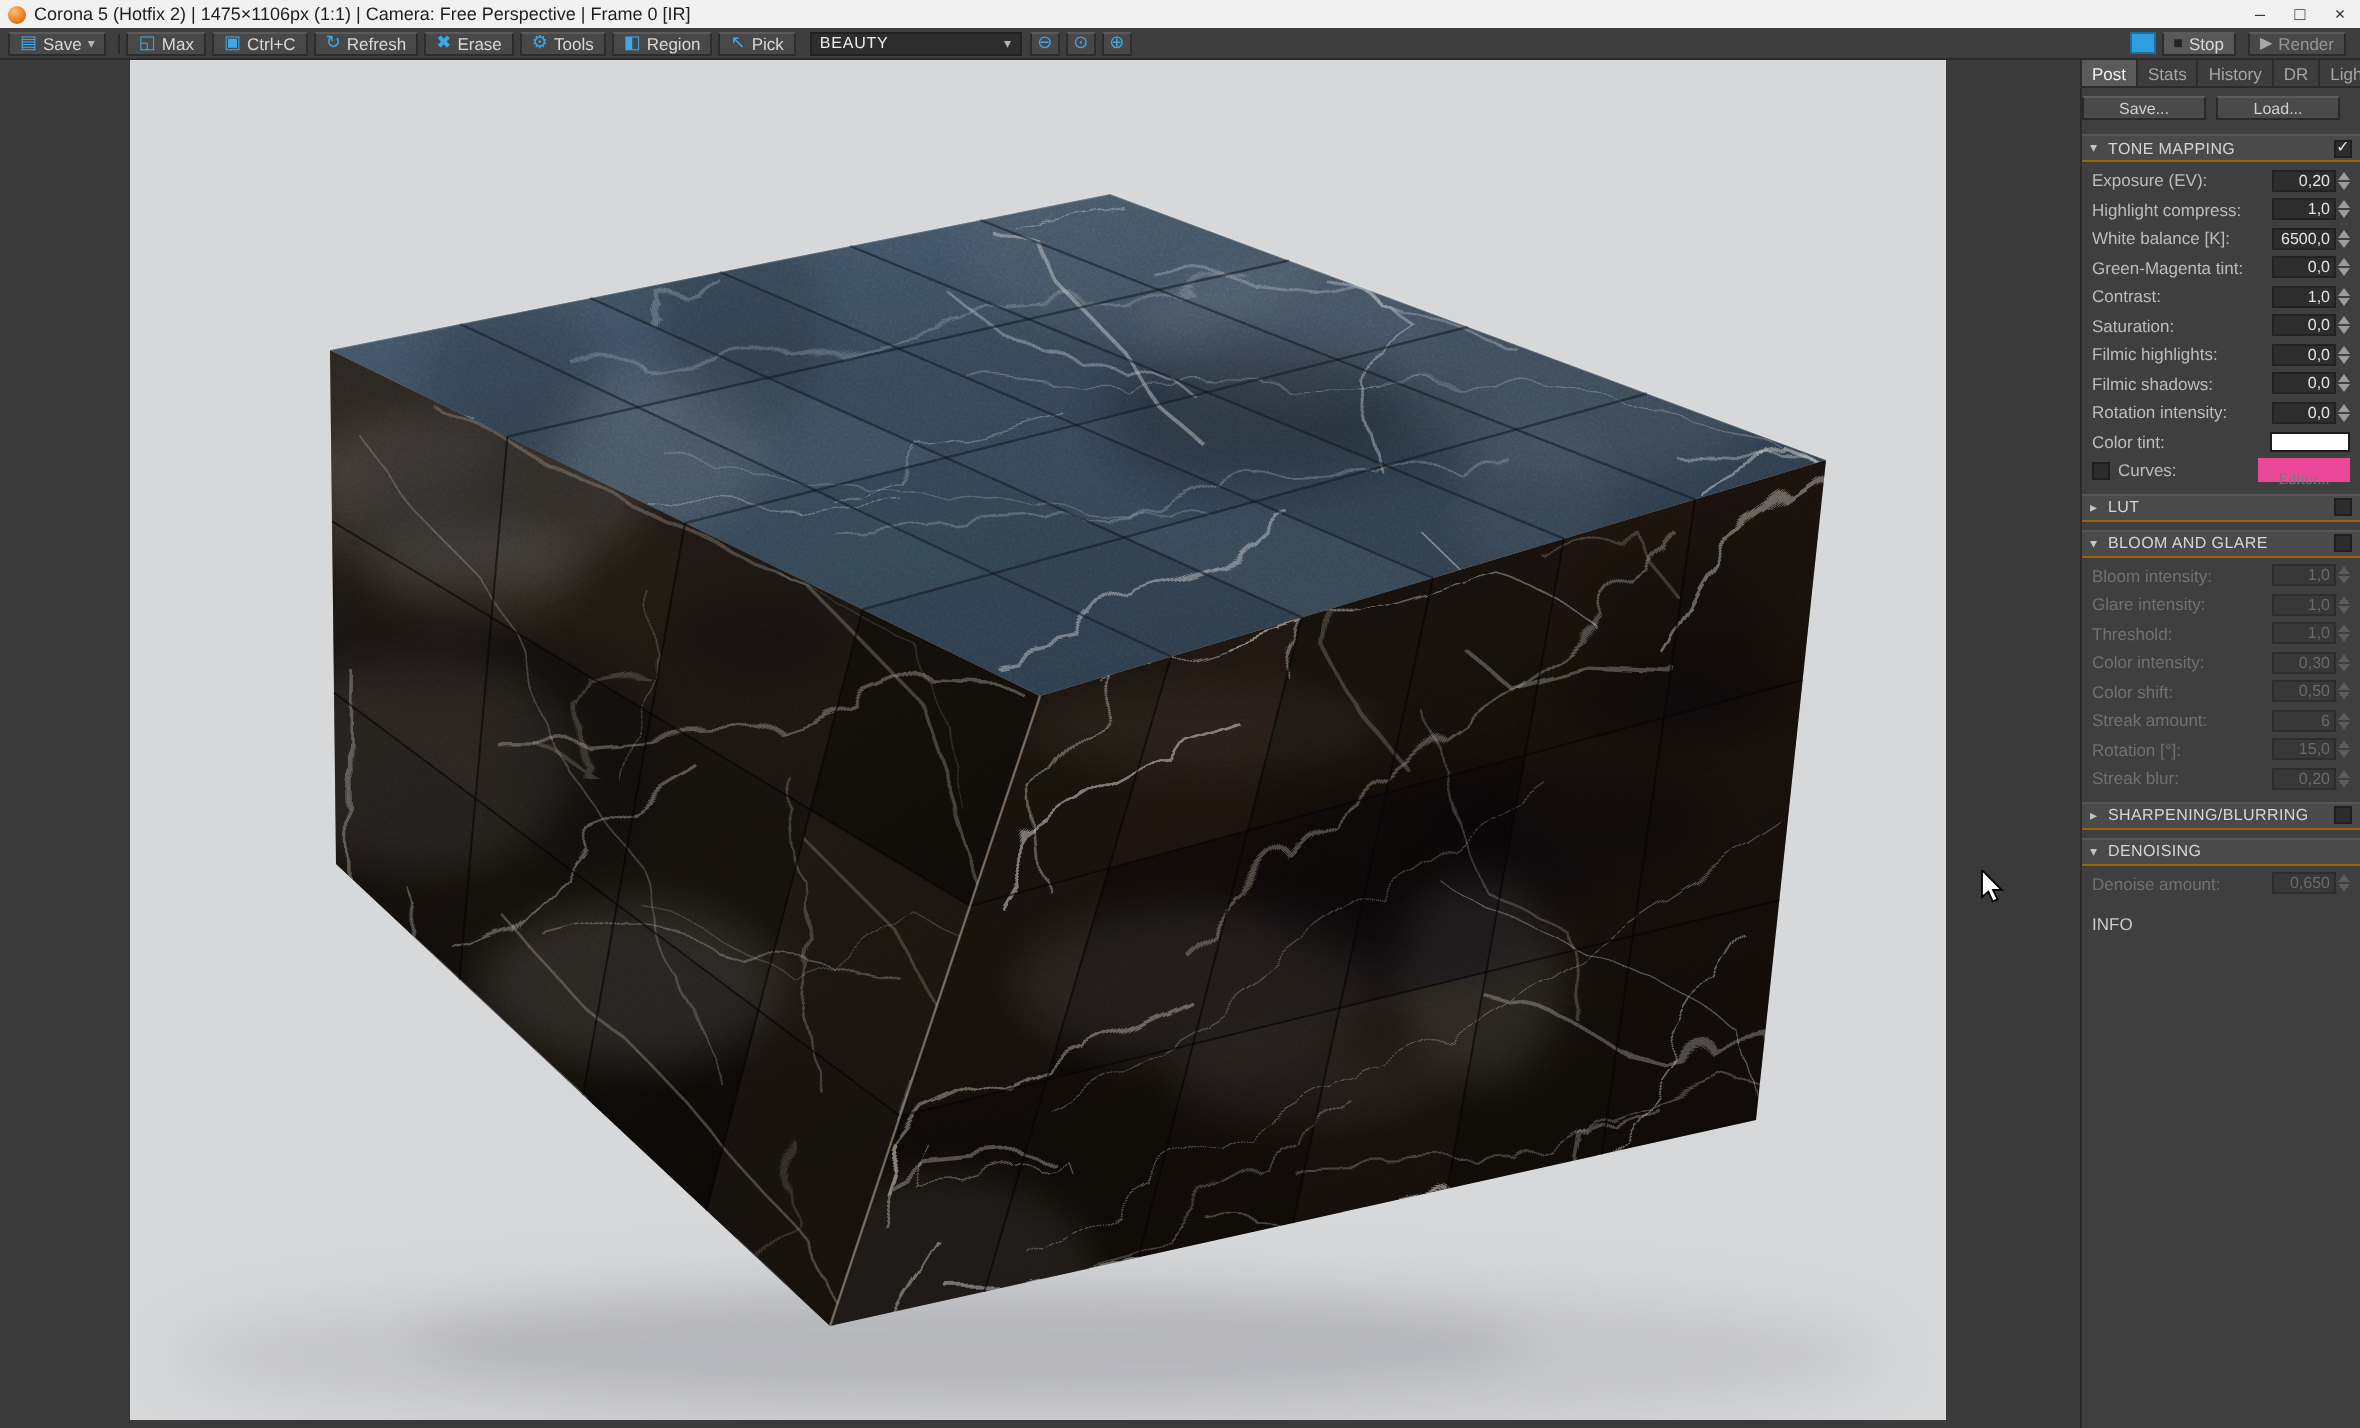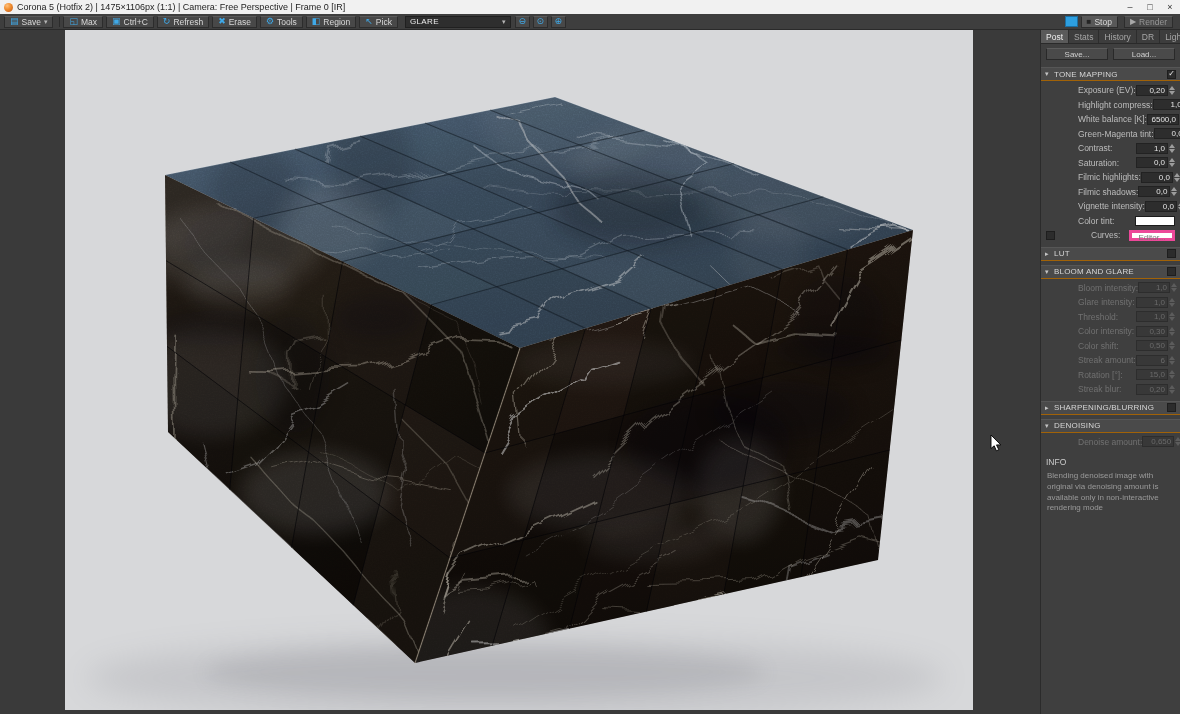--- a/index.html
+++ b/index.html
@@ -41,51 +41,51 @@
   #render-svg{position:absolute;left:0;top:0;width:100%;height:100%;display:block;}
   #cursor{position:absolute;left:990px;top:435px;width:16px;height:18px;z-index:7;}
 
   
   #panel{position:absolute;left:1040px;top:30px;width:140px;height:684px;background:#3f3f3f;
     border-left:1px solid #2b2b2b;font-size:8.5px;color:#bdbdbd;}
   #tabs{display:flex;height:14px;background:#363636;border-bottom:1px solid #2a2a2a;}
   .tab{padding:0 5px;display:flex;align-items:center;color:#a6a6a6;background:#3d3d3d;
     border-right:1px solid #2d2d2d;font-size:8.5px;white-space:nowrap;}
   .tab.active{background:#5a5a5a;color:#f0f0f0;}
-  #presets{display:flex;justify-content:center;gap:5px;padding:4px 0 3px;}
+  #presets{display:flex;gap:5px;padding:4px 0 3px;}
   .pbtn{width:62px;height:12px;background:#4a4a4a;border:1px solid #292929;border-top-color:#5d5d5d;
     color:#d0d0d0;font-size:8px;display:flex;align-items:center;justify-content:center;}
 
   .sechdr{height:14px;margin-top:4px;background:#4a4a4a;border-top:1px solid #565656;
     border-bottom:1px solid #a16207;display:flex;align-items:center;padding:0 4px;}
   .arr{width:9px;color:#c4c4c4;font-size:7px;flex:none;}
   .sectitle{flex:1;font-size:8px;color:#d6d6d6;letter-spacing:.2px;white-space:nowrap;}
   .cb{width:9px;height:9px;background:#2c2c2c;border:1px solid #1e1e1e;flex:none;
     display:flex;align-items:center;justify-content:center;}
   .ck{color:#e8e8e8;font-size:8px;line-height:1;font-style:normal;}
 
   .rows{padding-top:2px;}
   .prow{display:flex;align-items:center;height:14.5px;padding:0 5px;}
-  .plabel{flex:1;font-size:8.5px;color:#bdbdbd;white-space:nowrap;margin-left:32px;}
+  .plabel{flex:1;font-size:8.5px;color:#bdbdbd;white-space:nowrap;}
   .spinfield{display:flex;align-items:center;flex:none;text-align:center;}
   .spinval{width:32px;height:11px;background:#2d2d2d;border:1px solid #222;color:#e4e4e4;
     font-size:8px;display:flex;align-items:center;justify-content:flex-end;padding:0 2px;}
   .spinarr{display:flex;flex-direction:column;justify-content:center;margin-left:1px;gap:1px;}
   .tri{width:0;height:0;border-left:3px solid transparent;border-right:3px solid transparent;display:block;}
   .tri.up{border-bottom:4px solid #9c9c9c;}
   .tri.dn{border-top:4px solid #9c9c9c;}
   .rows.disabled .plabel{color:#717171;}
   .rows.disabled .spinval{color:#6a6a6a;background:#383838;border-color:#2d2d2d;}
   .rows.disabled .tri.up{border-bottom-color:#5c5c5c;}
   .rows.disabled .tri.dn{border-top-color:#5c5c5c;}
 
   .swatch{width:40px;height:10px;border:1px solid #1c1c1c;flex:none;}
   .cbsmall{margin-right:4px;}
-  .editor-btn{width:46px;height:11px;background:#ffffff;border:3px solid #ec4899;color:#787878;
-    font-size:8px;font-family:Liberation Sans, sans-serif;}
+  .editor-btn{width:46px;height:11px;background:#ffffff;border:6px solid #ec4899;color:#787878;
+    font-size:8px;font-family:Liberation Serif, serif;}
   #info-title{padding:8px 5px 2px;font-size:8.5px;color:#cbcbcb;}
   #info-text{padding:2px 6px;font-size:8px;line-height:1.35;color:#9a9a9a;}
 </style>
 </head>
 <body>
 
 <div id="titlebar">
   <span id="app-icon"></span>
   <span id="window-title">Corona 5 (Hotfix 2) | 1475×1106px (1:1) | Camera: Free Perspective | Frame 0 [IR]</span>
   <span id="winbtns">
@@ -124,21 +124,21 @@
   </span>
   <span class="tbtn">
     <i class="tico">◧</i>
     <span>Region</span>
   </span>
   <span class="tbtn">
     <i class="tico">↖</i>
     <span>Pick</span>
   </span>
   <span id="channel">
-    <span>GLARE</span>
+    <span>BEAUTY</span>
     <i class="dd">▾</i>
   </span>
   <span class="tbtn zbtn">
     <i class="tico">⊖</i>
   </span>
   <span class="tbtn zbtn">
     <i class="tico">⊙</i>
   </span>
   <span class="tbtn zbtn">
     <i class="tico">⊕</i>
@@ -495,21 +495,21 @@
     <span class="spinfield">
       <span class="spinval">0,0</span>
       <span class="spinarr">
         <i class="tri up"></i>
         <i class="tri dn"></i>
       </span>
     </span>
   </div>
 
   <div class="prow">
-    <span class="plabel">Vignette intensity:</span>
+    <span class="plabel">Rotation intensity:</span>
     <span class="spinfield">
       <span class="spinval">0,0</span>
       <span class="spinarr">
         <i class="tri up"></i>
         <i class="tri dn"></i>
       </span>
     </span>
   </div>
 </div>
   <div class="prow">
@@ -640,14 +640,13 @@
       <span class="spinval">0,650</span>
       <span class="spinarr">
         <i class="tri up"></i>
         <i class="tri dn"></i>
       </span>
     </span>
   </div>
 </div>
 
   <div id="info-title">INFO</div>
-  <div id="info-text">Blending denoised image with original via denoising amount is available only in non-interactive rendering mode</div>
 </div>
 
 </body></html>

